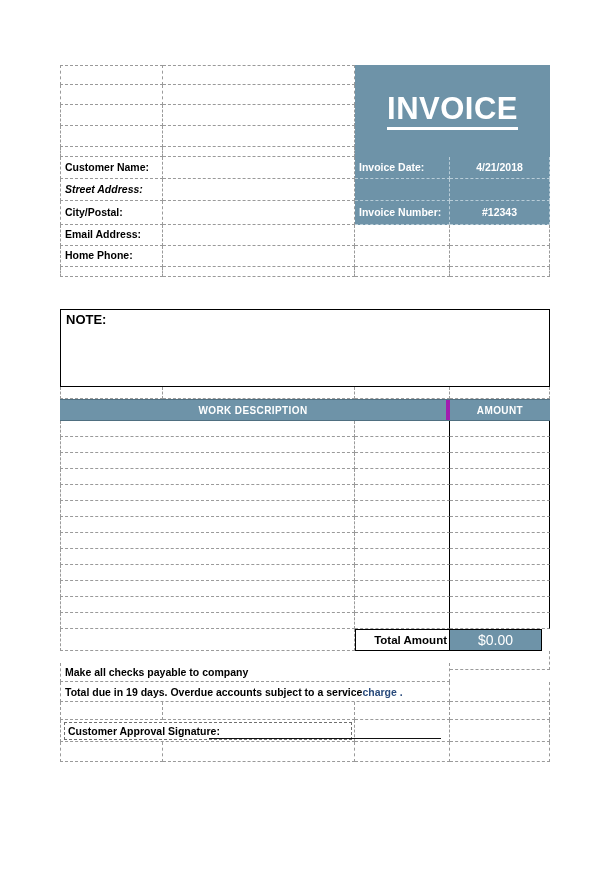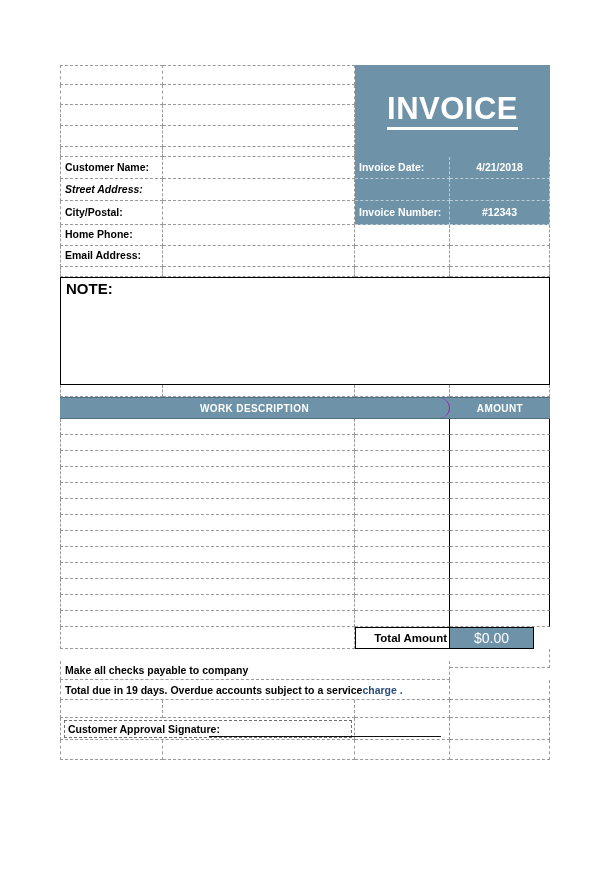--- a/index.html
+++ b/index.html
@@ -88,27 +88,28 @@
   .wrap2 {
     white-space: normal;
     line-height: 1.05;
     align-items: center;
   }
 
   
   .notebox {
     box-sizing: border-box;
     width: 490px;
-    height: 108px;
+    height: 78px;
     border: 1.4px solid #000000;
     border-top: 1.4px solid #000000;
-    font-size: 15px;
+    font-size: 13px;
     font-weight: bold;
     padding: 2px 0 0 5px;
     background: #ffffff;
+    margin-top: 32px;
   }
 
   
   .thead {
     display: flex;
     width: 490px;
     height: 22px;
     background: #6E93A8;
     color: #ffffff;
     box-sizing: border-box;
@@ -117,21 +118,21 @@
   }
   .thead .th {
     box-sizing: border-box;
     display: flex;
     align-items: center;
     justify-content: center;
     font-size: 10px;
     font-weight: bold;
     letter-spacing: 0.4px;
   }
-  .th-desc   { width: 390px; border-right: 1px solid #a21caf; border-radius: 10px; }
+  .th-desc   { width: 390px; border-right: 4px solid #a21caf; }
   .th-amount { width: 100px; }
 
   
   .trow {
     display: flex;
     width: 490px;
     height: 16px;
     box-sizing: border-box;
   }
   .trow .td {
@@ -163,21 +164,21 @@
   .t-label {
     width: 95px;
     justify-content: flex-end;
     padding-right: 2px;
     font-size: 11.5px;
     font-weight: bold;
     border: 1.2px solid #000000;
     border-left: 1.2px solid #000000;
   }
   .t-value {
-    width: 84px;
+    width: 92px;
     justify-content: center;
     background: #6E93A8;
     color: #ffffff;
     font-size: 14px;
     border-top: 1.2px solid #000000;
     border-bottom: 1.2px solid #000000;
     border-right: 1.2px solid #000000;
   }
 
   
@@ -300,28 +301,28 @@
     </div>
 
     <div class="row">
       <div class="cell c1 first" style="height:24px;text-align:right;">City/Postal:</div>
       <div class="cell c2" style="height:24px;"></div>
       <div class="cell c3 blue wrap2" style="height:24px;white-space:normal;">Invoice Number:</div>
       <div class="cell c4 blue ctr" style="height:24px;">#12343</div>
     </div>
 
     <div class="row">
-      <div class="cell c1 first" style="height:21px;">Home Phone:</div>
+      <div class="cell c1 first" style="height:21px;">Email Address:</div>
       <div class="cell c2" style="height:21px;"></div>
       <div class="cell c3" style="height:21px;"></div>
       <div class="cell c4" style="height:21px;"></div>
     </div>
 
     <div class="row">
-      <div class="cell c1 first" style="height:21px;">Email Address:</div>
+      <div class="cell c1 first" style="height:21px;">Home Phone:</div>
       <div class="cell c2" style="height:21px;"></div>
       <div class="cell c3" style="height:21px;"></div>
       <div class="cell c4" style="height:21px;"></div>
     </div>
 
     <div class="row">
       <div class="cell c1 first" style="height:10px;"></div>
       <div class="cell c2" style="height:10px;"></div>
       <div class="cell c3" style="height:10px;"></div>
       <div class="cell c4" style="height:10px;"></div>

